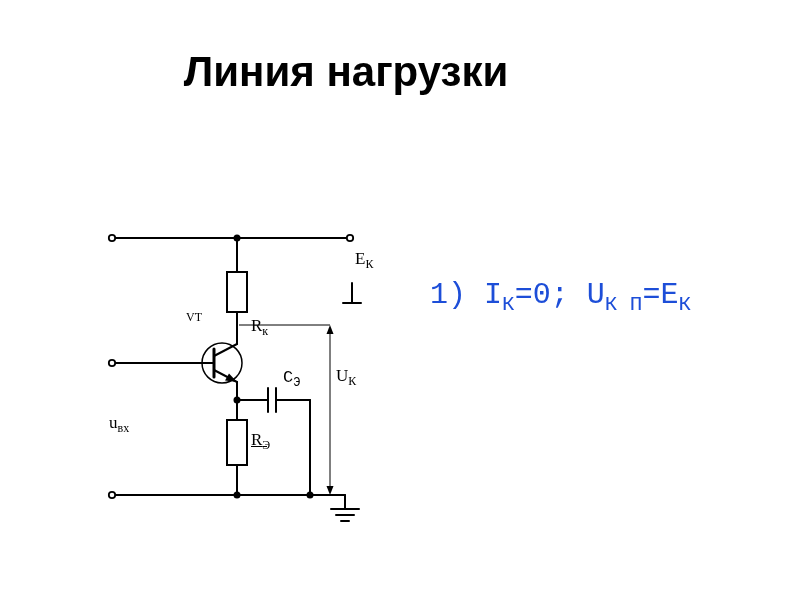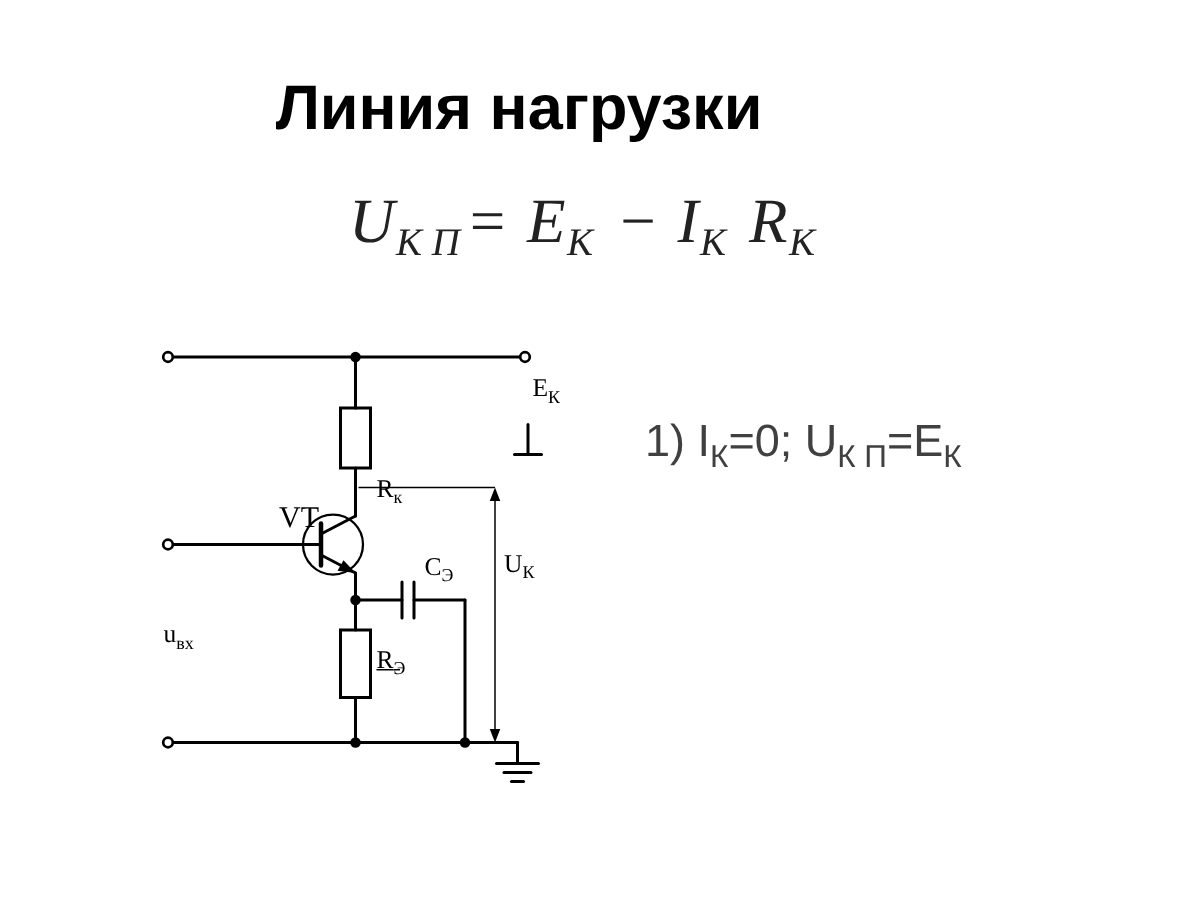--- a/index.html
+++ b/index.html
@@ -42,52 +42,51 @@
     letter-spacing: 1px;
     white-space: pre;
   }
   .formula sub {
     font-size: 26px;
     letter-spacing: 0;
     margin-right: 4px;
   }
   .eq {
     position: absolute;
-    font-family: Liberation Sans, sans-serif;
+    font-family: Liberation Mono, monospace;
     font-size: 30px;
-    color: #404040;
+    color: #1d4ed8;
     white-space: pre;
   }
   .eq sub { font-size: 21px; }
   .eq1 { left: 430px; top: 278px; }
   .eq2 { left: 430px; top: 420px; }
   .schematic {
     position: absolute;
     left: 95px;
     top: 225px;
   }
   .clabel {
     position: absolute;
     font-family: "Liberation Serif", serif;
     font-size: 17px;
     color: #000000;
     white-space: pre;
     text-align: right;
   }
   .clabel sub { font-size: 12px; }
-  .vt-size { font-size: 20px; margin-top: 24px; }
+  .vt-size { font-size: 12px; }
 </style>
 </head>
 <body>
 
 <div class="slide">
 
   <h1 class="title">Линия нагрузки</h1>
 
-  <div class="formula"><span>U</span><sub>К П</sub><span>= E</span><sub>К</sub><span> − I</span><sub>К</sub><span> R</span><sub>К</sub></div>
 
   <svg class="schematic" width="300" height="310" viewBox="0 0 300 310">
     <g stroke="#000" stroke-width="2" fill="none" stroke-linecap="round">
 
       <line x1="21" y1="13" x2="251" y2="13"></line>
 
       <line x1="142" y1="13" x2="142" y2="47"></line>
       <rect x="132" y="47" width="20" height="40"></rect>
       <line x1="142" y1="87" x2="142" y2="119"></line>
 
@@ -142,21 +141,21 @@
       <circle cx="255" cy="13" r="3.2"></circle>
       <circle cx="17" cy="138" r="3.2"></circle>
       <circle cx="17" cy="270" r="3.2"></circle>
     </g>
   </svg>
 
   <span class="clabel" style="left:251px; top:280px;margin-top:36px;"><span>R</span><sub>к</sub></span>
 
   <span class="clabel vt-size" style="left:186px; top:310px;">VT</span>
 
-  <span class="clabel" style="left:283px; top:368px;"><span>C</span><sub>Э</sub></span>
+  <span class="clabel" style="left:283px; top:368px;font-family:Liberation Mono, monospace;"><span>C</span><sub>Э</sub></span>
 
   <span class="clabel" style="left:251px; top:430px;text-decoration:underline;"><span>R</span><sub>Э</sub></span>
 
   <span class="clabel" style="left:109px; top:413px;"><span>u</span><sub>вх</sub></span>
 
   <span class="clabel" style="left:355px; top:249px;"><span>E</span><sub>К</sub></span>
 
   <span class="clabel" style="left:336px; top:366px;"><span>U</span><sub>К</sub></span>
 
   <div class="eq eq1"><span>1) I</span><sub>К</sub><span>=0; U</span><sub>К П</sub><span>=E</span><sub>К</sub></div>

